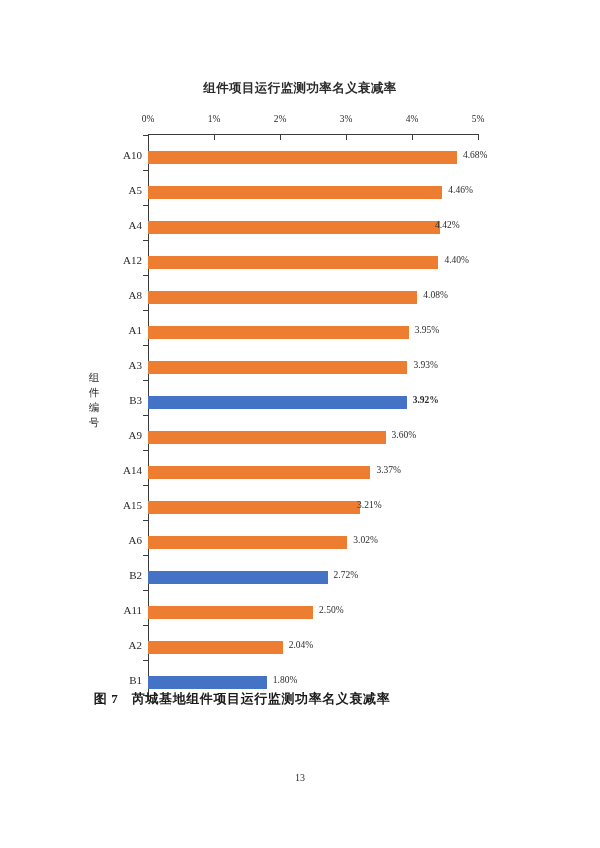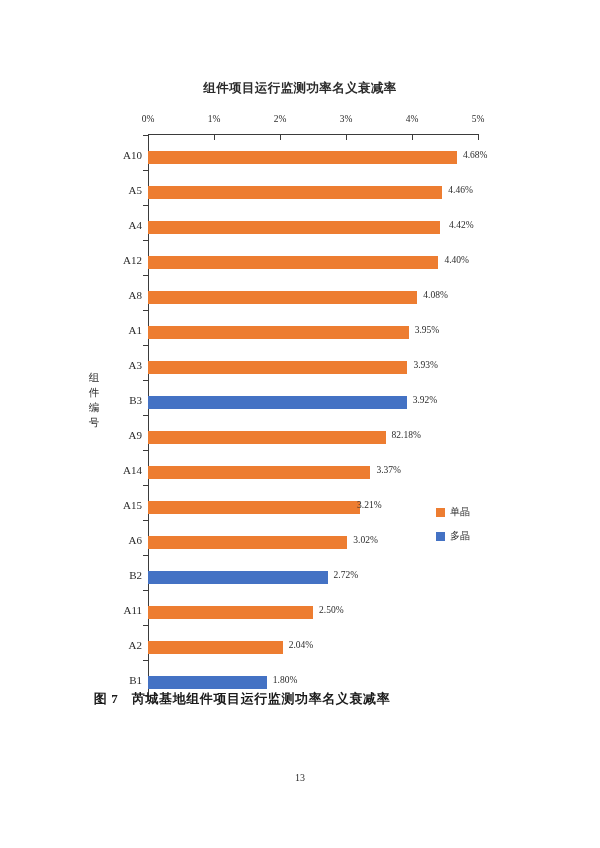--- a/index.html
+++ b/index.html
@@ -259,21 +259,21 @@
             <div class="cat-label">A5</div>
           </div>
           <div class="bar mono" style="width: 294.36px; background: rgb(237, 125, 49);"></div>
           <div class="bar-value" style="left: 300.36px;">4.46%</div>
         </div>
         <div class="bar-row" style="top: 76px;">
           <div class="cat-label-holder">
             <div class="cat-label">A4</div>
           </div>
           <div class="bar mono" style="width: 291.72px; background: rgb(237, 125, 49);"></div>
-          <div class="bar-value" style="left: 301px;">4.42%</div>
+          <div class="bar-value" style="left: 287px;">4.42%</div>
         </div>
         <div class="bar-row" style="top: 111px;">
           <div class="cat-label-holder">
             <div class="cat-label">A12</div>
           </div>
           <div class="bar mono" style="width: 290.4px; background: rgb(237, 125, 49);"></div>
           <div class="bar-value" style="left: 296.4px;">4.40%</div>
         </div>
         <div class="bar-row" style="top: 146px;">
           <div class="cat-label-holder">
@@ -294,28 +294,28 @@
             <div class="cat-label">A3</div>
           </div>
           <div class="bar mono" style="width: 259.38px; background: rgb(237, 125, 49);"></div>
           <div class="bar-value" style="left: 265.38px;">3.93%</div>
         </div>
         <div class="bar-row" style="top: 251px;">
           <div class="cat-label-holder">
             <div class="cat-label">B3</div>
           </div>
           <div class="bar poly" style="width: 258.72px; background: rgb(68, 114, 196);"></div>
-          <div class="bar-value" style="left: 264.72px;">3.92%</div>
+          <div class="bar-value" style="left: 264.72px; font-weight: bold;">3.92%</div>
         </div>
         <div class="bar-row" style="top: 286px;">
           <div class="cat-label-holder">
             <div class="cat-label">A9</div>
           </div>
           <div class="bar mono" style="width: 237.6px; background: rgb(237, 125, 49);"></div>
-          <div class="bar-value" style="left: 243.6px;">82.18%</div>
+          <div class="bar-value" style="left: 243.6px;">3.60%</div>
         </div>
         <div class="bar-row" style="top: 321px;">
           <div class="cat-label-holder">
             <div class="cat-label">A14</div>
           </div>
           <div class="bar mono" style="width: 222.42px; background: rgb(237, 125, 49);"></div>
           <div class="bar-value" style="left: 228.42px;">3.37%</div>
         </div>
         <div class="bar-row" style="top: 356px;">
           <div class="cat-label-holder">
@@ -355,28 +355,18 @@
         <div class="bar-row" style="top: 531px;">
           <div class="cat-label-holder">
             <div class="cat-label">B1</div>
           </div>
           <div class="bar poly" style="width: 118.8px; background: rgb(68, 114, 196);"></div>
           <div class="bar-value" style="left: 124.8px;">1.80%</div>
         </div>
       </div>
   </div>
 
-  <div class="legend">
-    <div class="legend-item">
-      <span class="legend-swatch mono"></span>
-      <span>单晶</span>
-    </div>
-    <div class="legend-item">
-      <span class="legend-swatch poly"></span>
-      <span>多晶</span>
-    </div>
-  </div>
 
   <div class="figure-caption">图 7　芮城基地组件项目运行监测功率名义衰减率</div>
 
   <div class="page-number">13</div>
 
 </div>
 
 </body></html>

